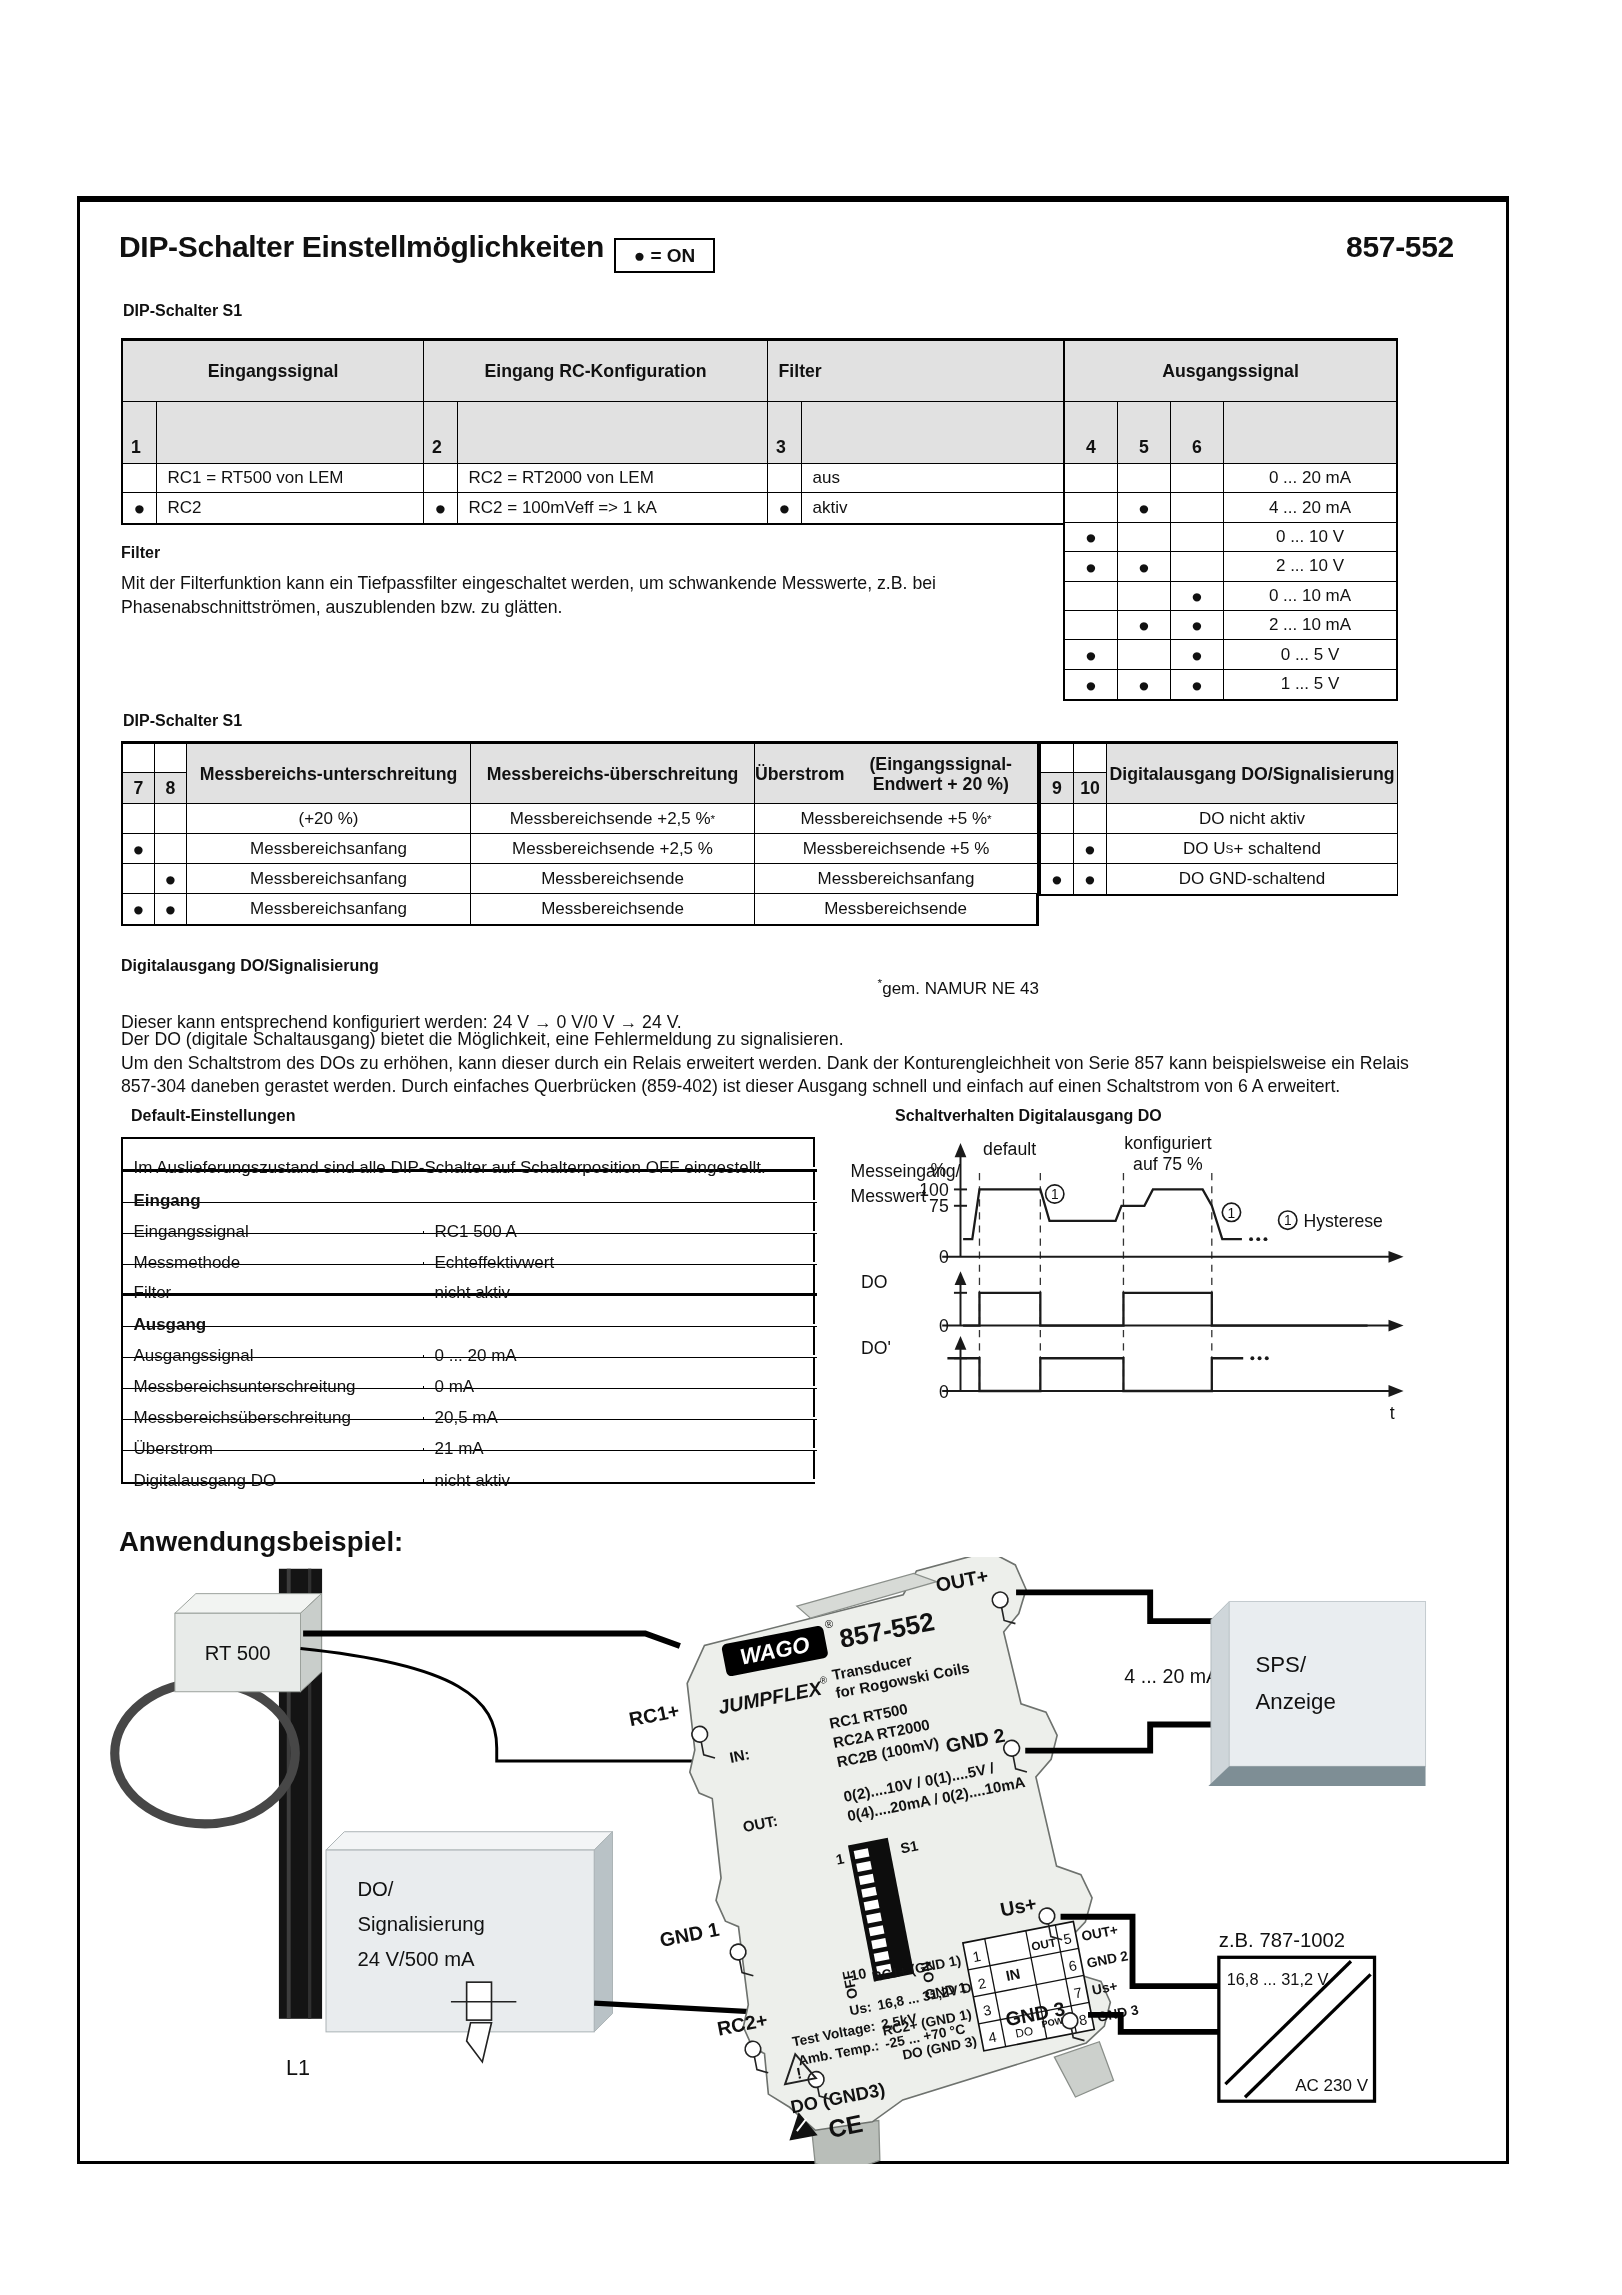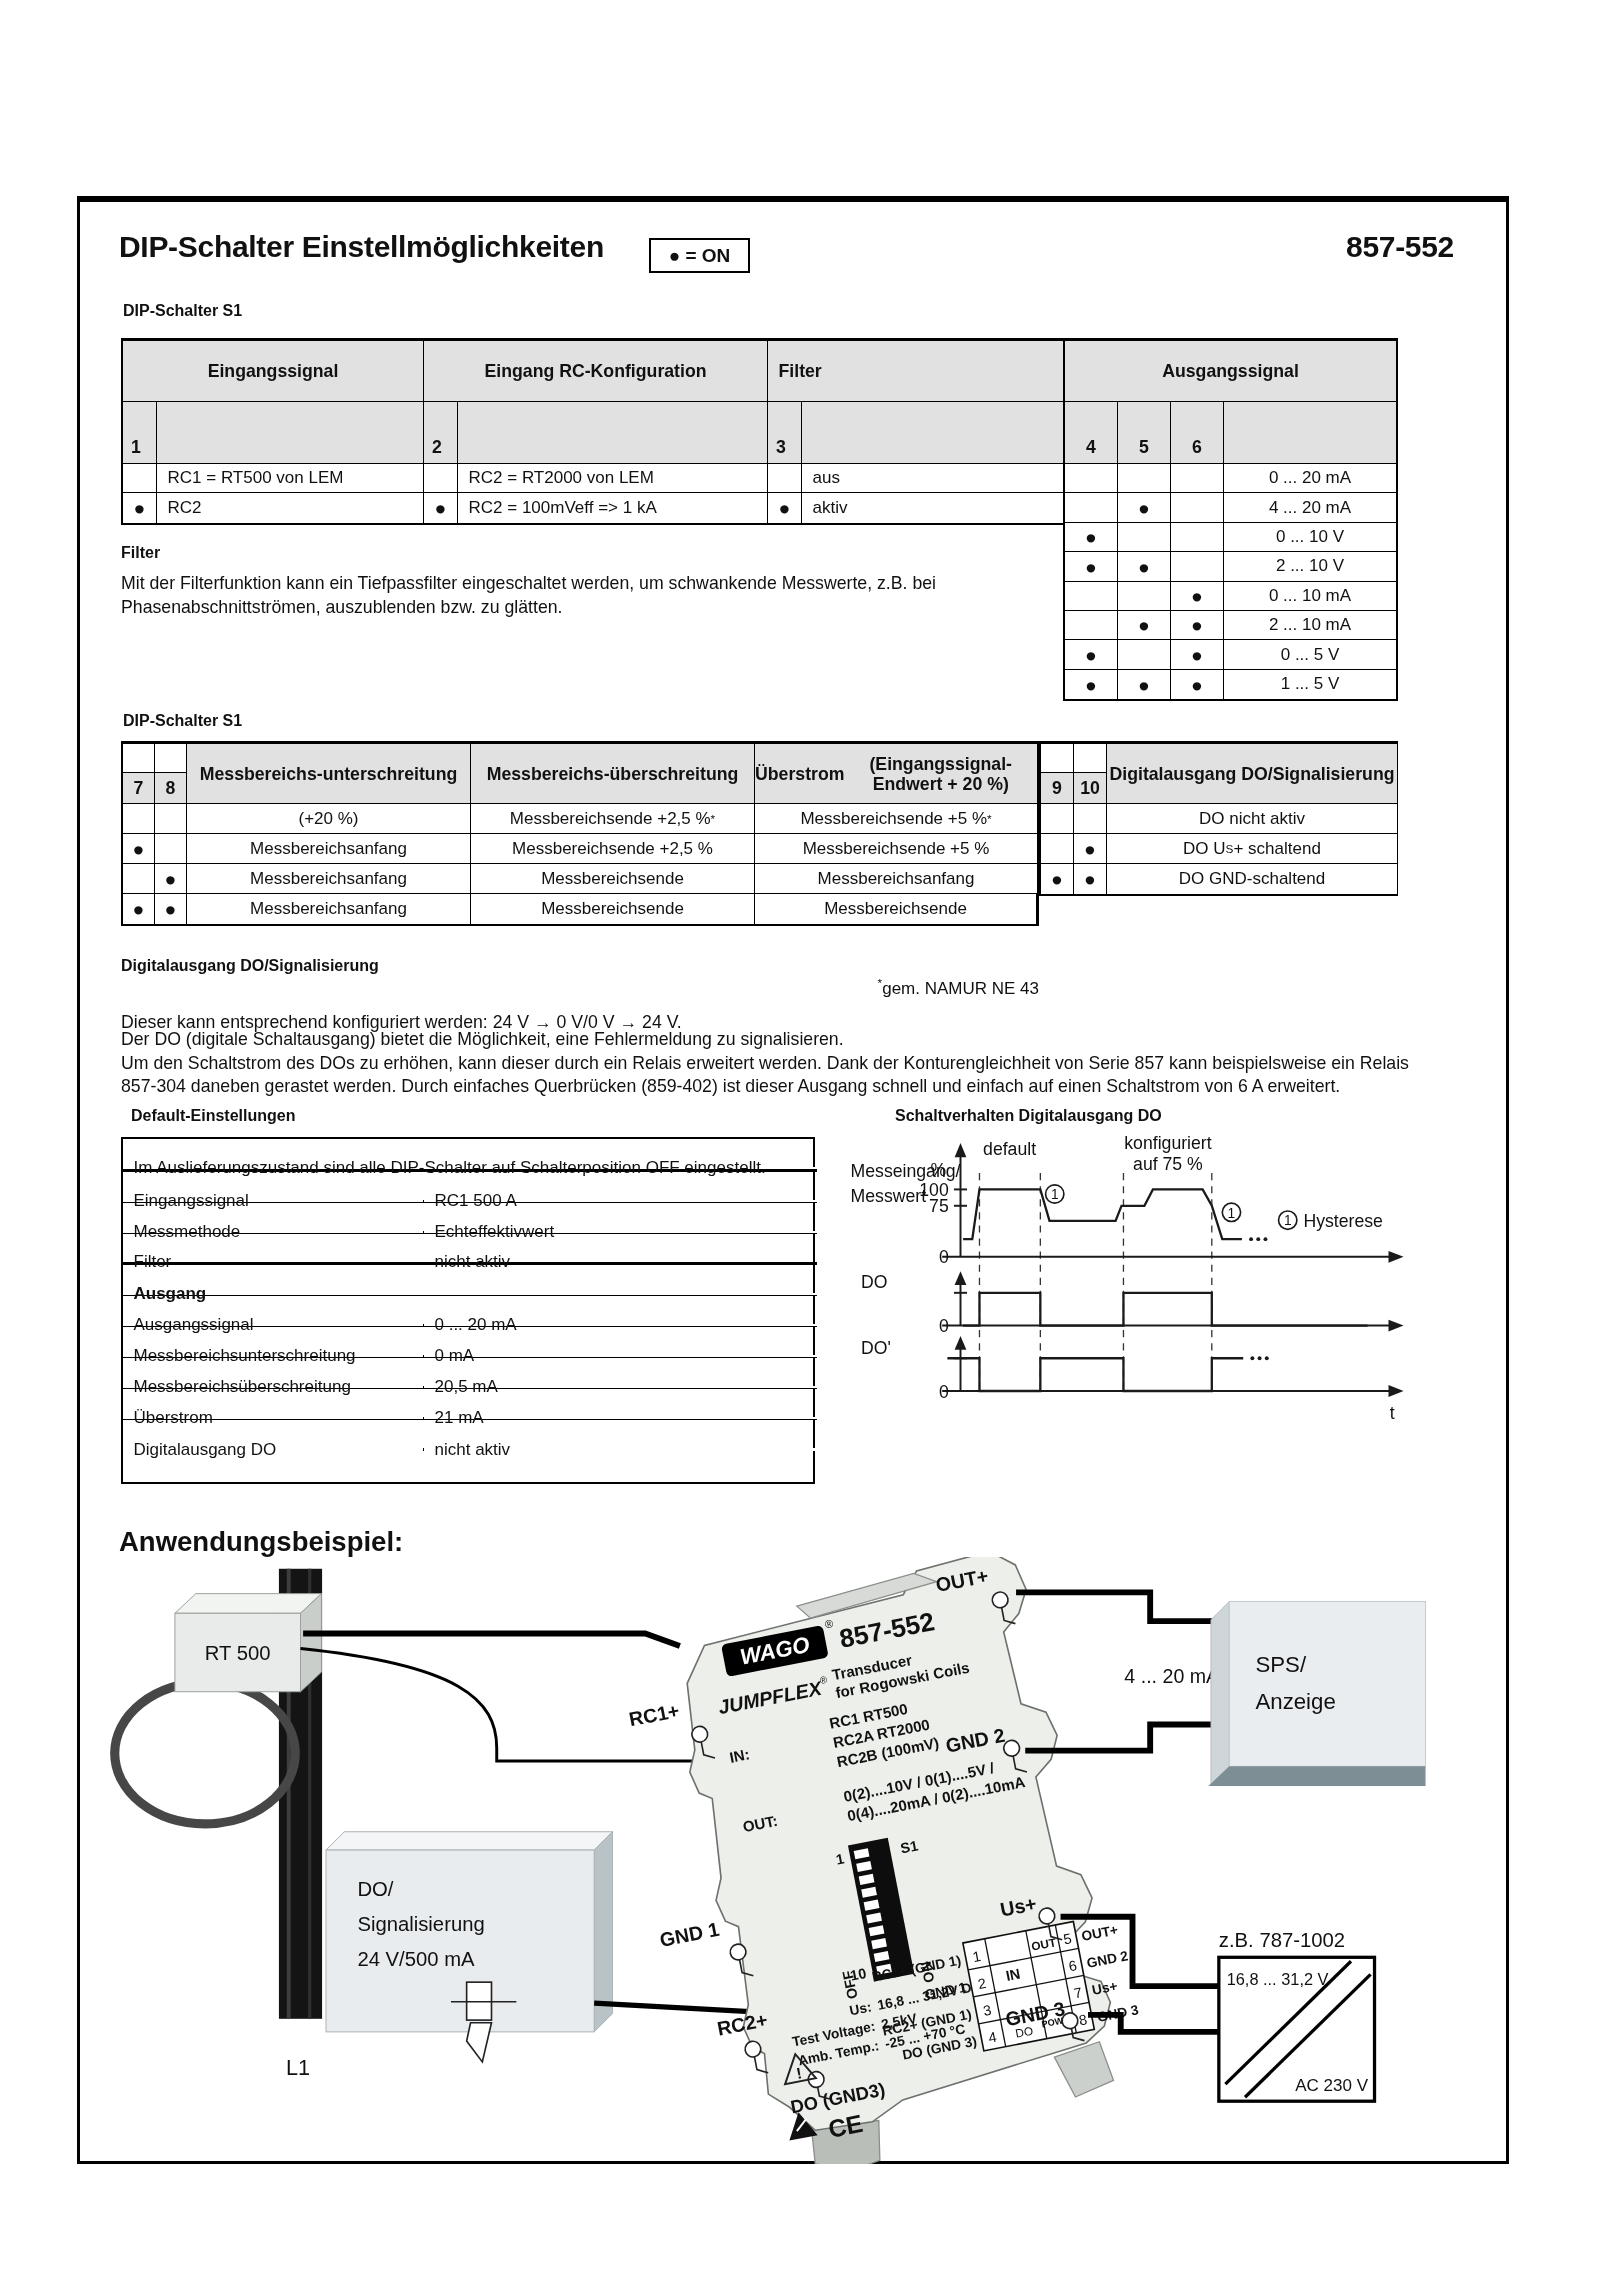--- a/index.html
+++ b/index.html
@@ -35,21 +35,21 @@
   .sect{font-weight:700;}
   .fineprint{font-size:17px;}
 </style>
 </head>
 <body>
 
 <div class="page">
   <div class="abs frame"></div>
 
   <div class="abs h1" style="left:119px;top:230px;">DIP-Schalter Einstellmöglichkeiten</div>
-  <div class="abs legendbox" style="left:614px;top:238px;width:97px;height:31px;margin-left:35px;">● = ON</div>
+  <div class="abs legendbox" style="left:614px;top:238px;width:97px;height:31px;">● = ON</div>
   <div class="abs h1" style="left:1127px;top:230px;width:327px;text-align:right;">857-552</div>
 
   <div class="abs h2" style="left:123px;top:302px;">DIP-Schalter S1</div>
 
   <div class="grid t-outer dtb" style="left:121px;top:338px;width:942px;grid-template-columns:34px 267px 34px 310px 34px 264px;grid-template-rows:61px 62px 29.4px 29.4px;">
     <div class="gc hdr center" style="grid-column:1/3">Eingangssignal</div>
     <div class="gc hdr center" style="grid-column:3/5">Eingang RC-Konfiguration</div>
     <div class="gc hdr pad nr" style="grid-column:5/7">Filter</div>
 
     <div class="gc hdr numcell">1</div>
@@ -242,20 +242,21 @@
 
   <div class="abs h2" style="left:121px;top:957px;">Digitalausgang DO/Signalisierung</div>
   <div class="abs txt" style="left:121px;top:1027px;">Der DO (digitale Schaltausgang) bietet die Möglichkeit, eine Fehlermeldung zu signalisieren.</div>
   <div class="abs txt" style="left:121px;top:1010px;">Dieser kann entsprechend konfiguriert werden: 24 V → 0 V/0 V → 24 V.</div>
   <div class="abs txt" style="left:121px;top:1051px;">Um den Schaltstrom des DOs zu erhöhen, kann dieser durch ein Relais erweitert werden. Dank der Konturengleichheit von Serie 857 kann beispielsweise ein Relais</div>
   <div class="abs txt" style="left:121px;top:1074px;">857-304 daneben gerastet werden. Durch einfaches Querbrücken (859-402) ist dieser Ausgang schnell und einfach auf einen Schaltstrom von 6 A erweitert.</div>
 
   <div class="abs h2" style="left:131px;top:1107px;">Default-Einstellungen</div>
   <div class="grid dt" style="left:121px;top:1137px;width:694px;grid-template-columns:301px 393px;grid-template-rows:33px 31px 31px 31px 31px 31px 31px 31px 31px 31px 31px;border:2px solid #000;">
     <div class="gc pad nr thickB" style="grid-column:1/3">Im Auslieferungszustand sind alle DIP-Schalter auf Schalterposition OFF eingestellt.</div>
+    <div class="gc pad nr sect" style="grid-column:1/3">Eingang</div>
     <div class="gc pad">Eingangssignal</div>
     <div class="gc pad nr">RC1 500 A</div>
     <div class="gc pad">Messmethode</div>
     <div class="gc pad nr">Echteffektivwert</div>
     <div class="gc pad thickB">Filter</div>
     <div class="gc pad nr thickB">nicht aktiv</div>
     <div class="gc pad nr sect" style="grid-column:1/3">Ausgang</div>
     <div class="gc pad">Ausgangssignal</div>
     <div class="gc pad nr">0 ... 20 mA</div>
     <div class="gc pad">Messbereichsunterschreitung</div>

